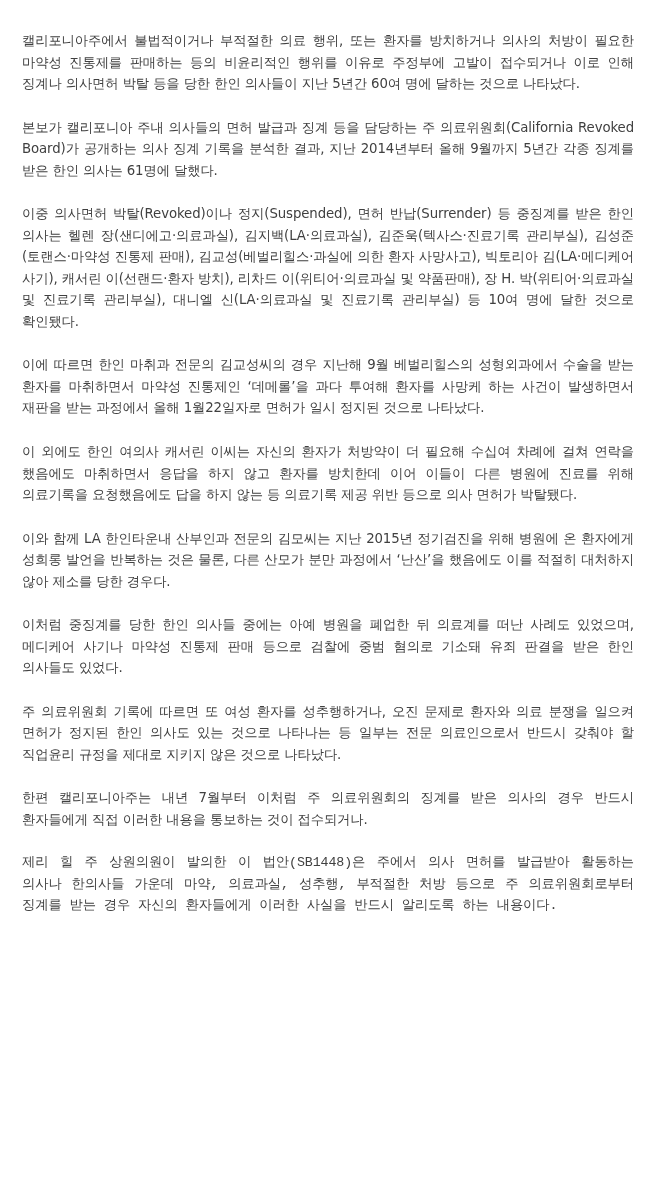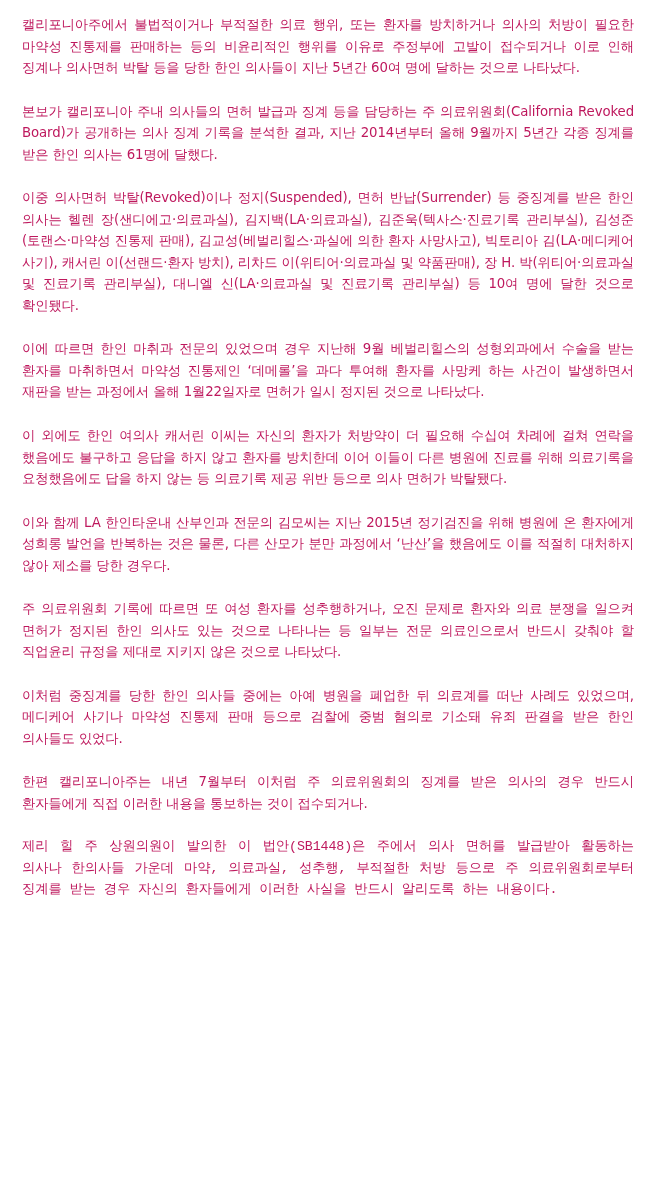--- a/index.html
+++ b/index.html
@@ -14,38 +14,38 @@
     color: #1a1a1a;
   }
   #article {
     padding: 14px 22px 18px 22px;
     box-sizing: border-box;
     width: 656px;
   }
   .para {
     font-size: 13.3px;
     line-height: 1.62;
-    margin: 0 0 22px 0;
+    margin: 16px 0 22px 0;
     text-align: justify;
     word-break: keep-all;
     letter-spacing: -0.1px;
-    color: #be185d;
+    color: #404040;
   }
   .para:last-child {
     margin-bottom: 0;
     font-family: Liberation Mono, monospace;
   }
 </style>
 </head>
 <body>
 
 <div id="article">
   <p class="para">캘리포니아주에서 불법적이거나 부적절한 의료 행위, 또는 환자를 방치하거나 의사의 처방이 필요한 마약성 진통제를 판매하는 등의 비윤리적인 행위를 이유로 주정부에 고발이 접수되거나 이로 인해 징계나 의사면허 박탈 등을 당한 한인 의사들이 지난 5년간 60여 명에 달하는 것으로 나타났다.</p>
   <p class="para">본보가 캘리포니아 주내 의사들의 면허 발급과 징계 등을 담당하는 주 의료위원회(California Revoked Board)가 공개하는 의사 징계 기록을 분석한 결과, 지난 2014년부터 올해 9월까지 5년간 각종 징계를 받은 한인 의사는 61명에 달했다.</p>
   <p class="para">이중 의사면허 박탈(Revoked)이나 정지(Suspended), 면허 반납(Surrender) 등 중징계를 받은 한인 의사는 헬렌 장(샌디에고·의료과실), 김지백(LA·의료과실), 김준욱(텍사스·진료기록 관리부실), 김성준(토랜스·마약성 진통제 판매), 김교성(베벌리힐스·과실에 의한 환자 사망사고), 빅토리아 김(LA·메디케어 사기), 캐서린 이(선랜드·환자 방치), 리차드 이(위티어·의료과실 및 약품판매), 장 H. 박(위티어·의료과실 및 진료기록 관리부실), 대니엘 신(LA·의료과실 및 진료기록 관리부실) 등 10여 명에 달한 것으로 확인됐다.</p>
-  <p class="para">이에 따르면 한인 마취과 전문의 있었으며 경우 지난해 9월 베벌리힐스의 성형외과에서 수술을 받는 환자를 마취하면서 마약성 진통제인 ‘데메롤’을 과다 투여해 환자를 사망케 하는 사건이 발생하면서 재판을 받는 과정에서 올해 1월22일자로 면허가 일시 정지된 것으로 나타났다.</p>
-  <p class="para">이 외에도 한인 여의사 캐서린 이씨는 자신의 환자가 처방약이 더 필요해 수십여 차례에 걸쳐 연락을 했음에도 불구하고 응답을 하지 않고 환자를 방치한데 이어 이들이 다른 병원에 진료를 위해 의료기록을 요청했음에도 답을 하지 않는 등 의료기록 제공 위반 등으로 의사 면허가 박탈됐다.</p>
+  <p class="para">이에 따르면 한인 마취과 전문의 김교성씨의 경우 지난해 9월 베벌리힐스의 성형외과에서 수술을 받는 환자를 마취하면서 마약성 진통제인 ‘데메롤’을 과다 투여해 환자를 사망케 하는 사건이 발생하면서 재판을 받는 과정에서 올해 1월22일자로 면허가 일시 정지된 것으로 나타났다.</p>
+  <p class="para">이 외에도 한인 여의사 캐서린 이씨는 자신의 환자가 처방약이 더 필요해 수십여 차례에 걸쳐 연락을 했음에도 마취하면서 응답을 하지 않고 환자를 방치한데 이어 이들이 다른 병원에 진료를 위해 의료기록을 요청했음에도 답을 하지 않는 등 의료기록 제공 위반 등으로 의사 면허가 박탈됐다.</p>
   <p class="para">이와 함께 LA 한인타운내 산부인과 전문의 김모씨는 지난 2015년 정기검진을 위해 병원에 온 환자에게 성희롱 발언을 반복하는 것은 물론, 다른 산모가 분만 과정에서 ‘난산’을 했음에도 이를 적절히 대처하지 않아 제소를 당한 경우다.</p>
+  <p class="para">이처럼 중징계를 당한 한인 의사들 중에는 아예 병원을 폐업한 뒤 의료계를 떠난 사례도 있었으며, 메디케어 사기나 마약성 진통제 판매 등으로 검찰에 중범 혐의로 기소돼 유죄 판결을 받은 한인 의사들도 있었다.</p>
   <p class="para">주 의료위원회 기록에 따르면 또 여성 환자를 성추행하거나, 오진 문제로 환자와 의료 분쟁을 일으켜 면허가 정지된 한인 의사도 있는 것으로 나타나는 등 일부는 전문 의료인으로서 반드시 갖춰야 할 직업윤리 규정을 제대로 지키지 않은 것으로 나타났다.</p>
-  <p class="para">이처럼 중징계를 당한 한인 의사들 중에는 아예 병원을 폐업한 뒤 의료계를 떠난 사례도 있었으며, 메디케어 사기나 마약성 진통제 판매 등으로 검찰에 중범 혐의로 기소돼 유죄 판결을 받은 한인 의사들도 있었다.</p>
   <p class="para">한편 캘리포니아주는 내년 7월부터 이처럼 주 의료위원회의 징계를 받은 의사의 경우 반드시 환자들에게 직접 이러한 내용을 통보하는 것이 접수되거나.</p>
   <p class="para">제리 힐 주 상원의원이 발의한 이 법안(SB1448)은 주에서 의사 면허를 발급받아 활동하는 의사나 한의사들 가운데 마약, 의료과실, 성추행, 부적절한 처방 등으로 주 의료위원회로부터 징계를 받는 경우 자신의 환자들에게 이러한 사실을 반드시 알리도록 하는 내용이다.</p>
 </div>
 
 </body></html>

